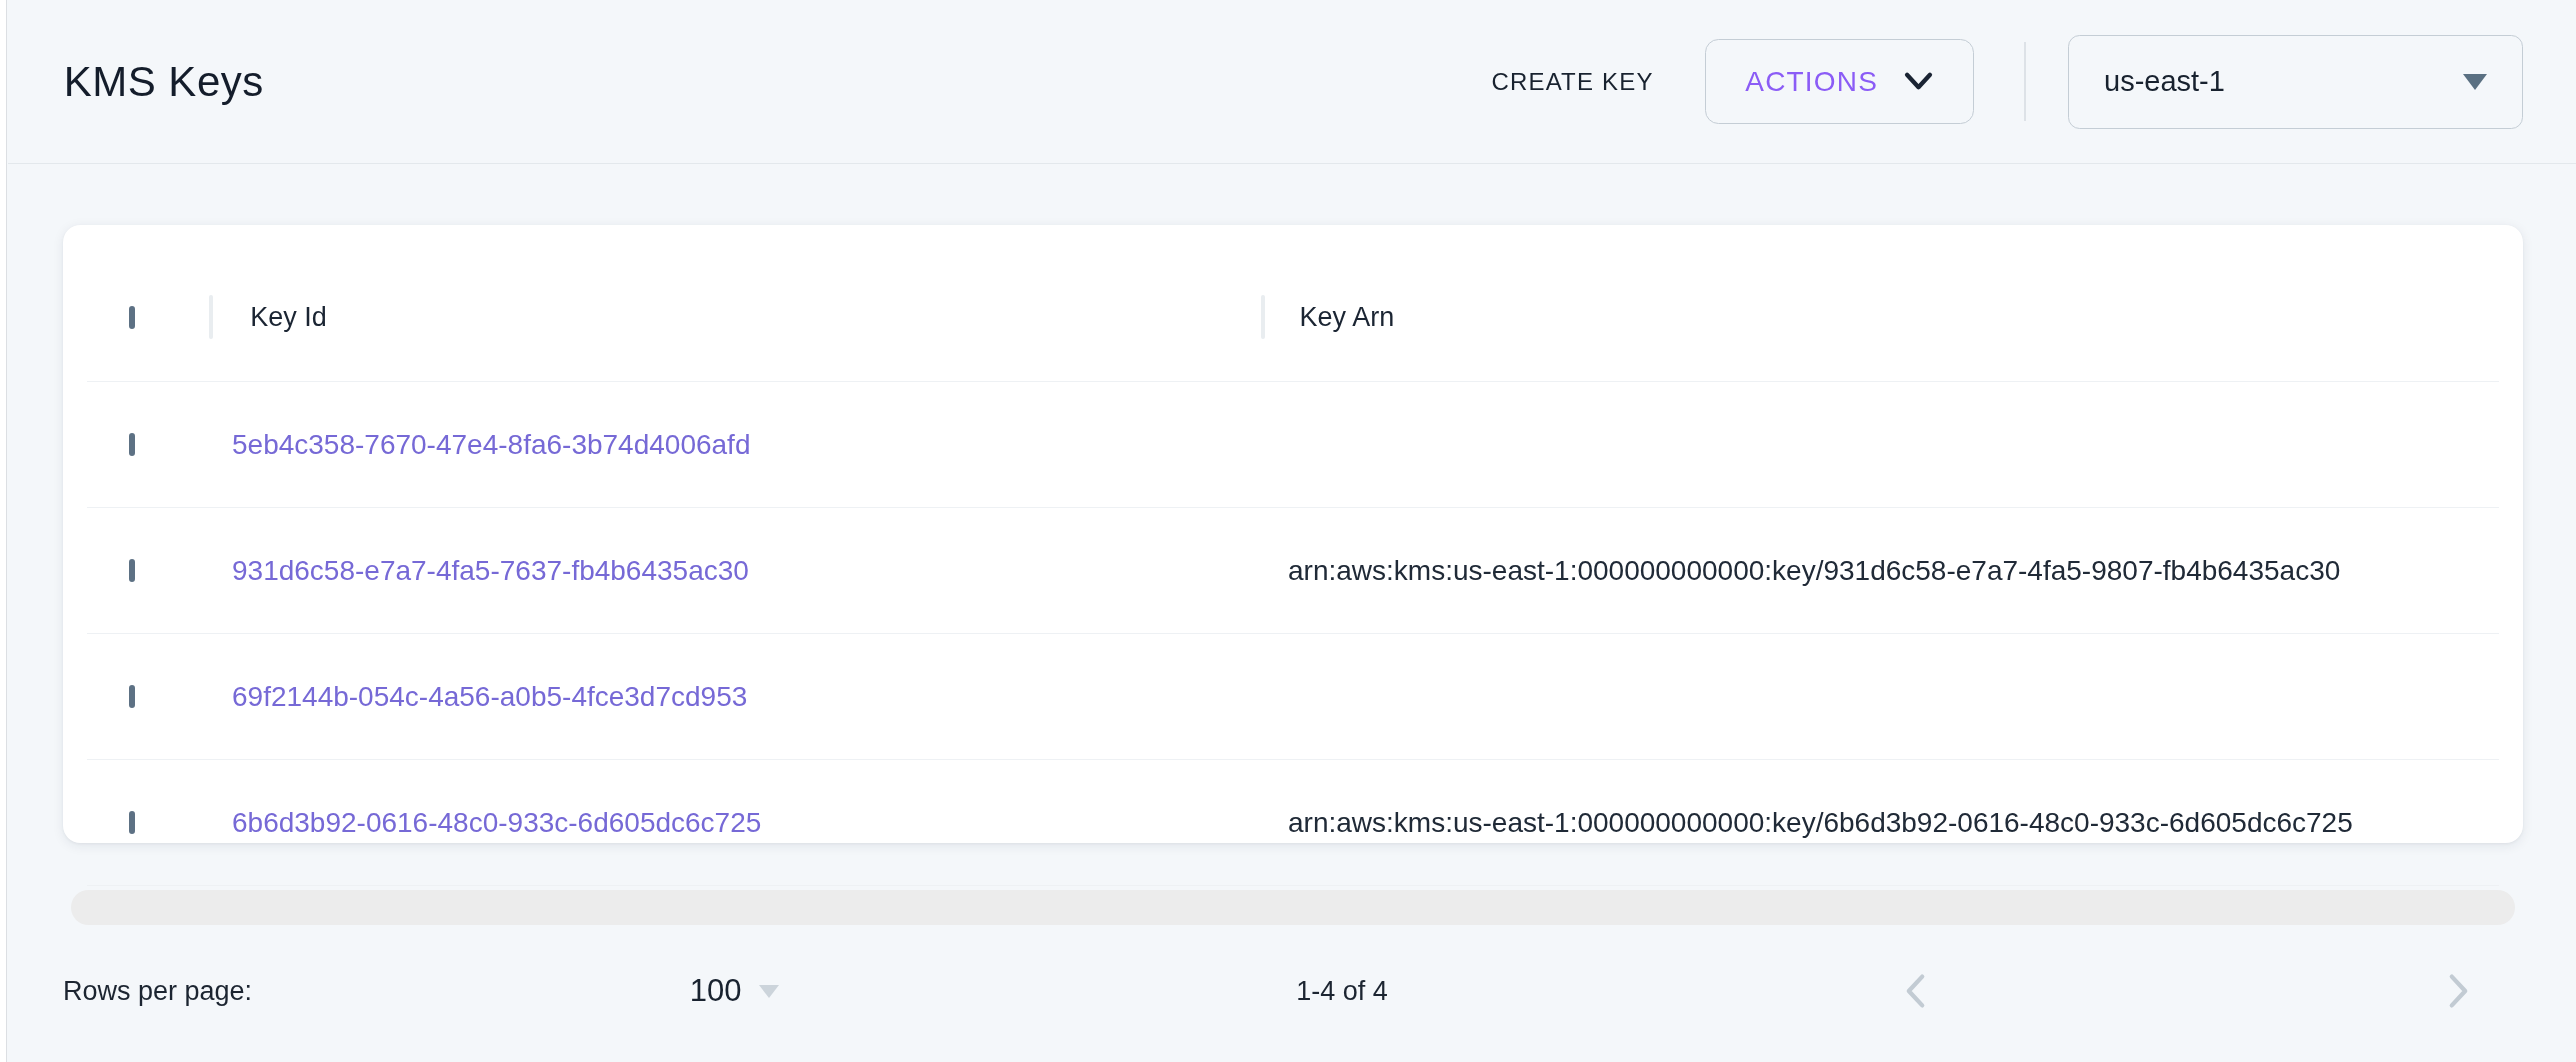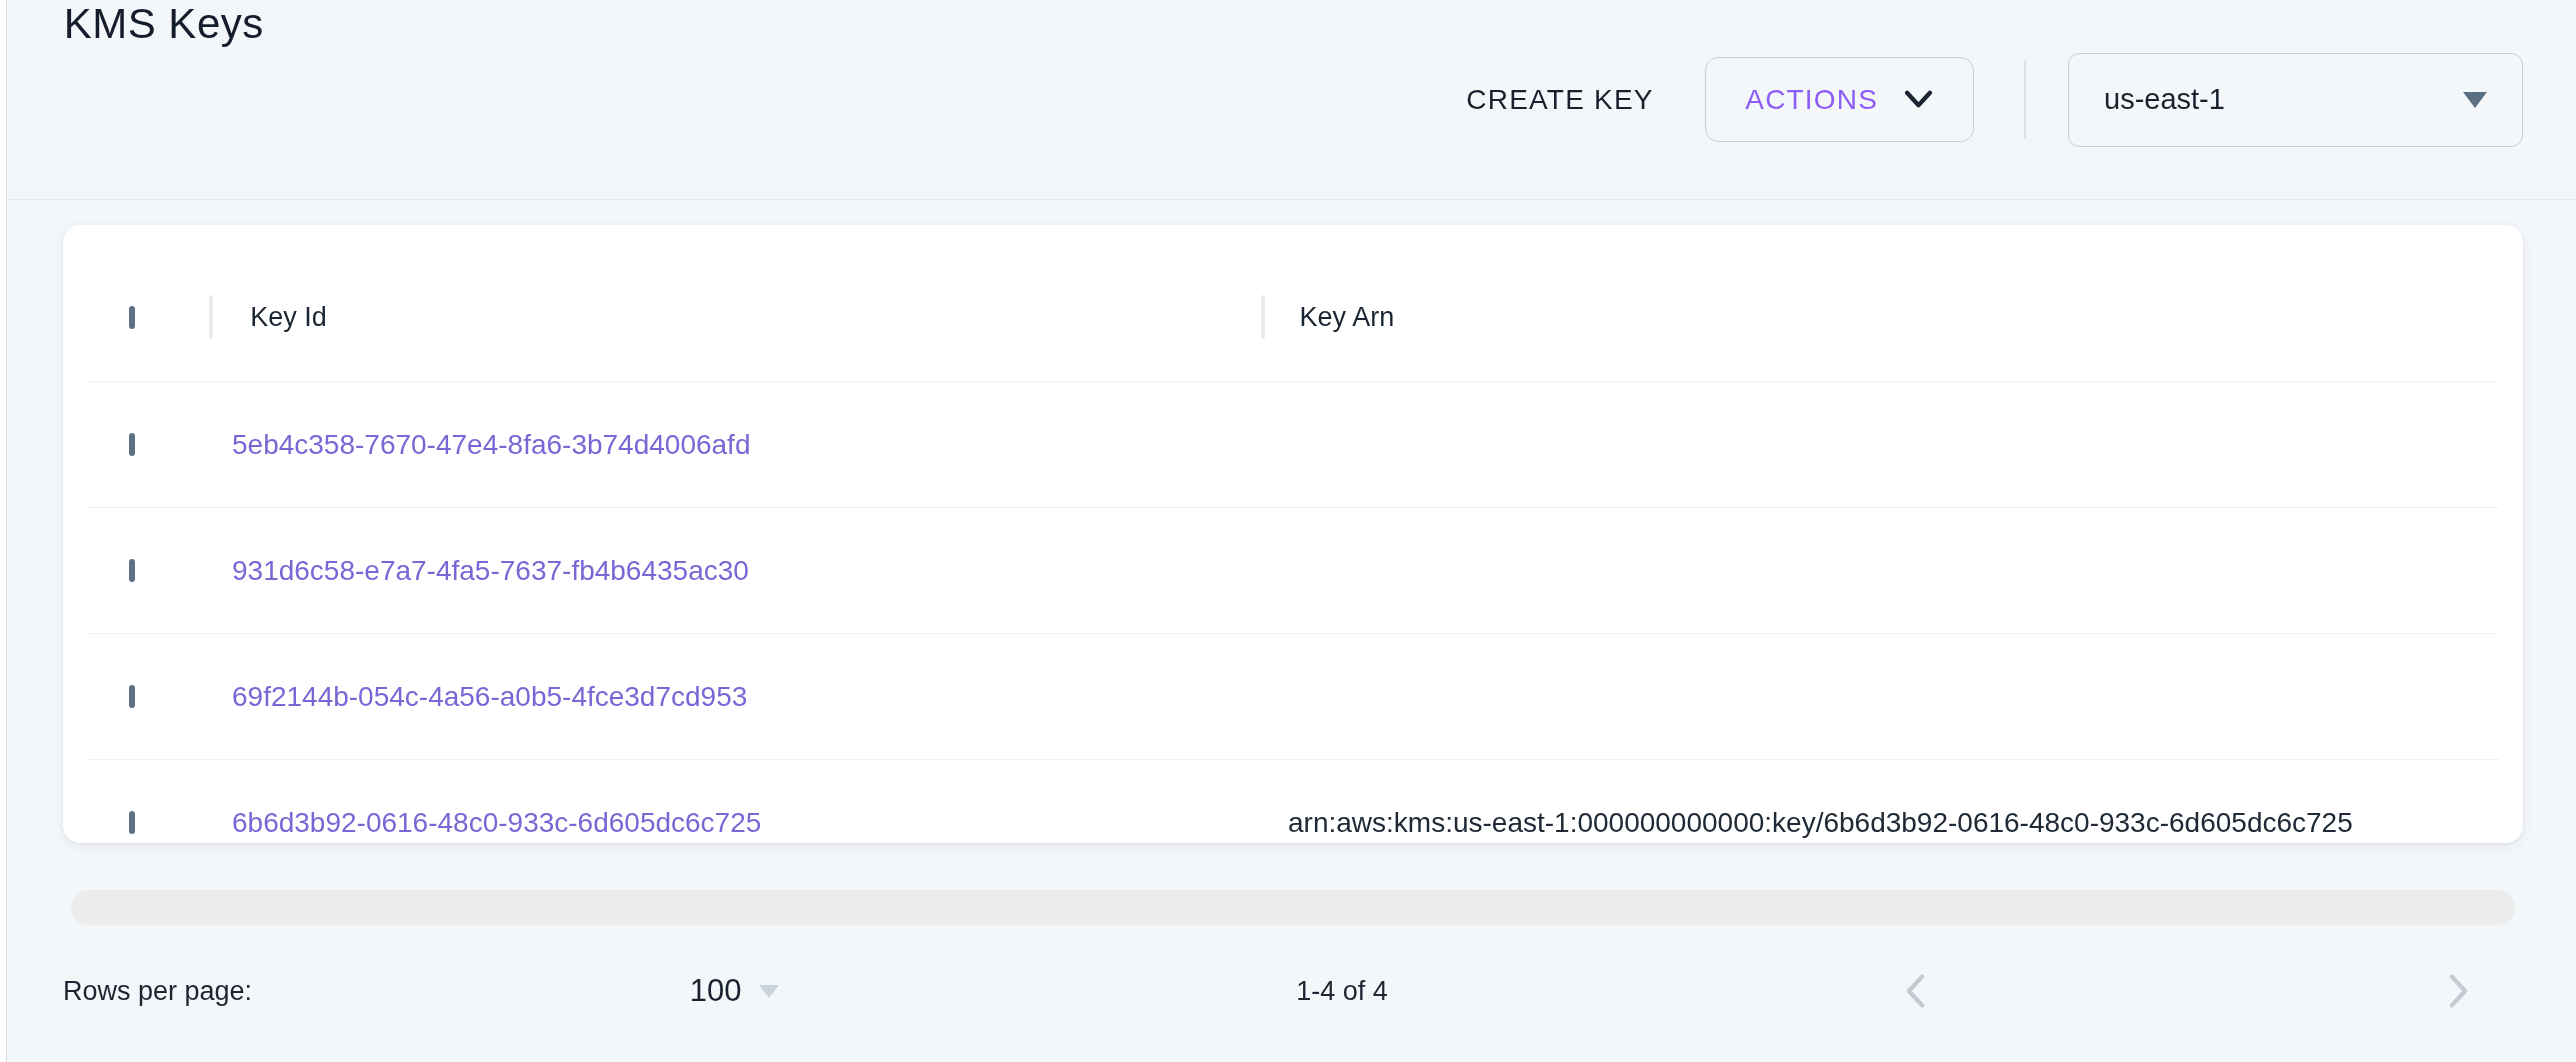--- a/index.html
+++ b/index.html
@@ -8,24 +8,24 @@
     background:#f4f7fa;
     font-family:"Liberation Sans","DejaVu Sans",sans-serif;
     color:#1b2533;
     position:relative;
     overflow:hidden;
   }
   
   .left-edge{position:absolute;left:0;top:0;width:5.8px;height:100%;background:#ffffff;border-right:1.9px solid #dcdfe3;}
 
   
-  .page-header{position:absolute;left:7.7px;right:0;top:0;height:200px;border-bottom:1.9px solid #e3e8ec;display:flex;box-sizing:border-box;}
+  .page-header{position:absolute;left:7.7px;right:0;top:0;height:164px;border-bottom:1.9px solid #e3e8ec;display:flex;align-items:center;box-sizing:border-box;}
   .page-title{margin:0 0 0 56px;font-size:42px;font-weight:400;color:#141d2b;letter-spacing:0.5px;}
   .header-actions{margin-left:auto;display:flex;align-items:center;padding-right:53px;}
-  .text-btn{background:none;border:none;font-family:inherit;font-size:28px;font-weight:500;letter-spacing:1.2px;color:#18222f;cursor:pointer;padding:17.4px 9.6px;margin-right:42px;}
+  .text-btn{background:none;border:none;font-family:inherit;font-size:24px;font-weight:500;letter-spacing:1.2px;color:#18222f;cursor:pointer;padding:17.4px 9.6px;margin-right:42px;}
   .outline-btn{display:flex;align-items:center;gap:25px;height:85px;padding:1px 39px;border:1.9px solid #c4cdd5;border-radius:13.5px;background:transparent;font-family:inherit;font-size:28px;font-weight:500;letter-spacing:1.2px;color:#8b5cf6;cursor:pointer;}
   .v-divider{width:1.9px;height:79px;background:#dde2e7;margin:0 42px 0 50px;}
   .region-select{display:flex;align-items:center;width:455px;height:94px;border:1.9px solid #c4cdd5;border-radius:11.6px;padding:0 35px;font-size:29px;color:#18222f;box-sizing:border-box;cursor:pointer;background:transparent;}
   .tri{width:0;height:0;border-left:12.5px solid transparent;border-right:12.5px solid transparent;border-top:16.4px solid #5a7082;margin-left:auto;}
 
   
   .card{position:absolute;left:63px;top:225px;width:2460px;height:618px;background:#ffffff;border-radius:17.4px;box-shadow:0 2.9px 11.6px rgba(25,39,58,.08),0 1px 2.9px rgba(25,39,58,.05);box-sizing:border-box;}
   .row{display:grid;grid-template-columns:145px 1056px 1fr;align-items:center;margin:0 24px;box-sizing:border-box;}
   .thead{height:157px;padding-top:29px;border-bottom:1.9px solid #eef1f4;position:relative;}
   .trow{height:126px;border-bottom:1.9px solid #eef1f4;}
@@ -84,20 +84,21 @@
 
   <div id="table-rows">
   <div class="row trow">
     <span><span class="checkbox"></span></span>
     <a class="link">5eb4c358-7670-47e4-8fa6-3b74d4006afd</a>
   </div>
 
   <div class="row trow">
     <span><span class="checkbox"></span></span>
     <a class="link">931d6c58-e7a7-4fa5-7637-fb4b6435ac30</a>
+    <span class="arn">arn:aws:kms:us-east-1:000000000000:key/931d6c58-e7a7-4fa5-9807-fb4b6435ac30</span>
   </div>
 
   <div class="row trow">
     <span><span class="checkbox"></span></span>
     <a class="link">69f2144b-054c-4a56-a0b5-4fce3d7cd953</a>
   </div>
 
   <div class="row trow">
     <span><span class="checkbox"></span></span>
     <a class="link">6b6d3b92-0616-48c0-933c-6d605dc6c725</a>

